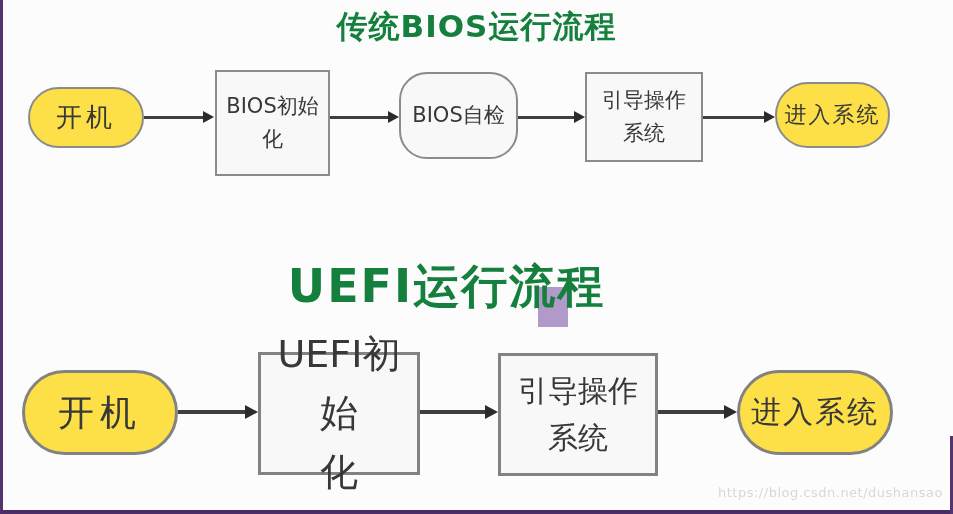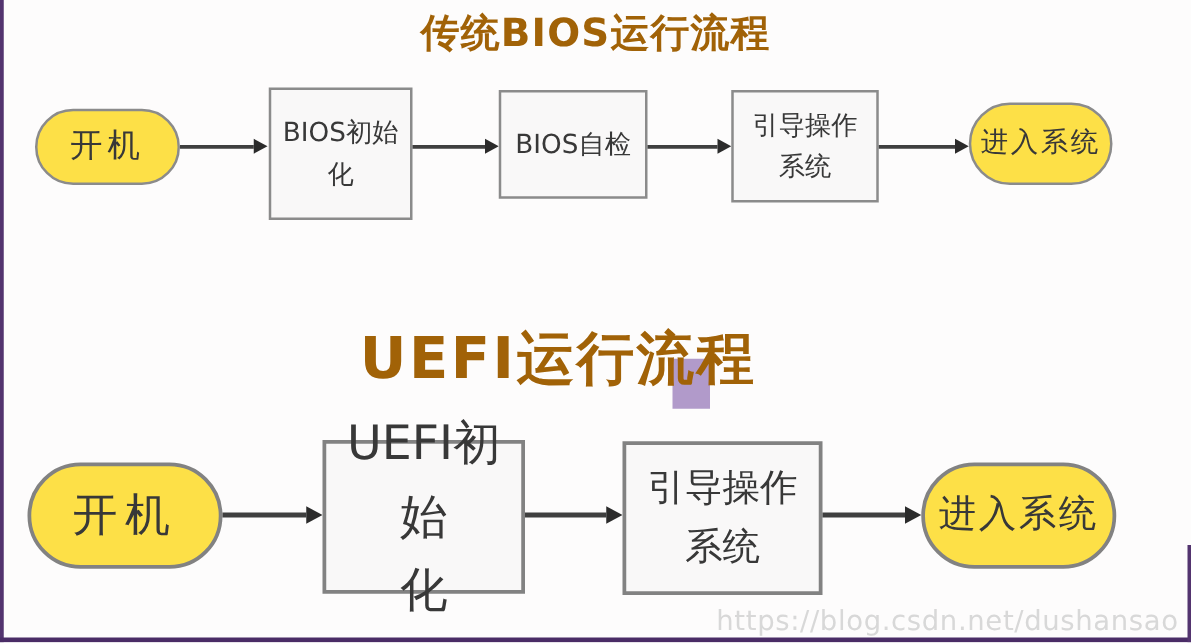--- a/index.html
+++ b/index.html
@@ -15,21 +15,21 @@
   .edge-left   { left: 0; top: 0; width: 3px; height: 514px; }
   .edge-bottom { left: 0; bottom: 0; width: 953px; height: 4px; background: #4a2c66; }
   .edge-right  { right: 0; bottom: 0; width: 3px; height: 78px; }
 
   .flow-title {
     position: absolute;
     left: 0;
     width: 953px;
     text-align: center;
     font-weight: bold;
-    color: #a16207;
+    color: #15803d;
   }
   .title-bios { top: 6px;  font-size: 31px; letter-spacing: 1px; }
   .title-uefi { top: 256px; font-size: 46px; letter-spacing: 2px; transform: translateX(-30px); }
 
   .sel-highlight {
     position: absolute;
     left: 538px; top: 287px;
     width: 30px; height: 40px;
     background: #b19aca;
   }
@@ -57,21 +57,21 @@
     border-left: 11px solid #2b2b2b;
     border-top: 6px solid transparent;
     border-bottom: 6px solid transparent;
   }
   .arrow.big .shaft { height: 4px; }
   .arrow.big .head { border-left-width: 13px; border-top-width: 7px; border-bottom-width: 7px; }
 
   .watermark {
     position: absolute;
     right: 10px; top: 485px;
-    font-size: 22px;
+    font-size: 13px;
     color: #d8d8d8;
     letter-spacing: 0.5px;
   }
 </style>
 </head>
 <body>
 
 <div class="frame">
 
   <div class="edge edge-left"></div>
@@ -90,21 +90,21 @@
   </div>
 
   <div class="node rect" style="left:215px; top:70px; width:115px; height:106px; font-size:21px;">BIOS初始
 化</div>
 
   <div class="arrow" style="left:330px; top:110px; width:69px;">
     <div class="shaft"></div>
     <div class="head"></div>
   </div>
 
-  <div class="node rect" style="left:399px; top:72px; width:119px; height:87px; font-size:21px;">BIOS自检</div>
+  <div class="node rect" style="left:399px; top:72px; width:119px; height:87px; font-size:21px;border-radius:28px;">BIOS自检</div>
 
   <div class="arrow" style="left:518px; top:110px; width:67px;">
     <div class="shaft"></div>
     <div class="head"></div>
   </div>
 
   <div class="node rect" style="left:585px; top:72px; width:118px; height:90px; font-size:21px;">引导操作
 系统</div>
 
   <div class="arrow" style="left:703px; top:110px; width:72px;">

